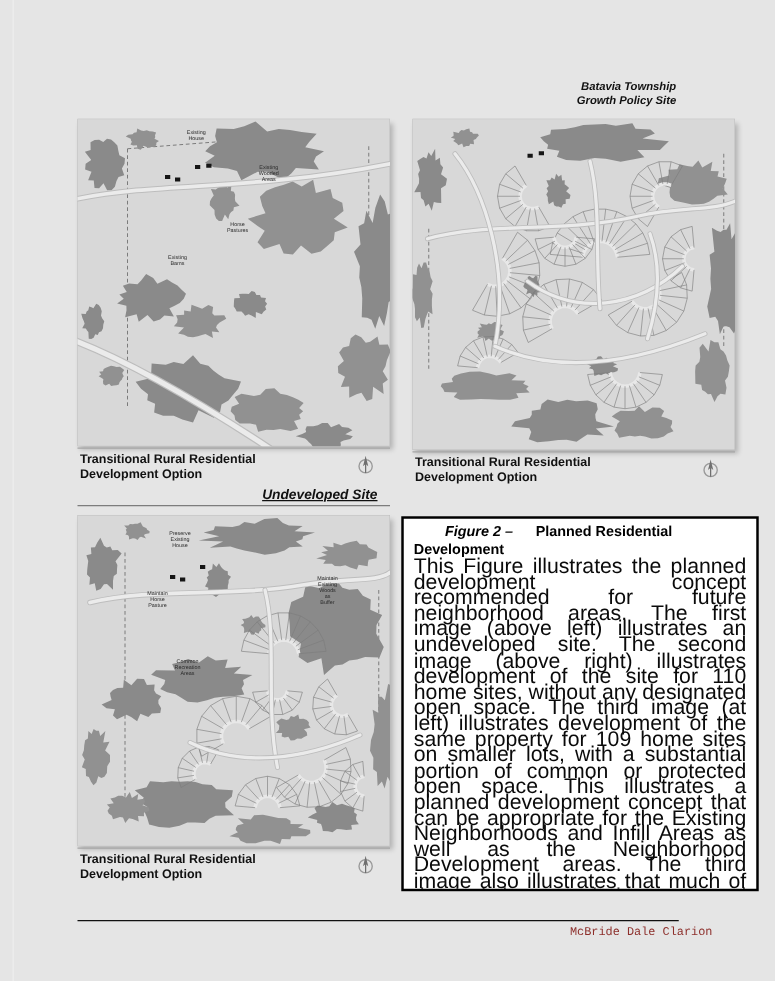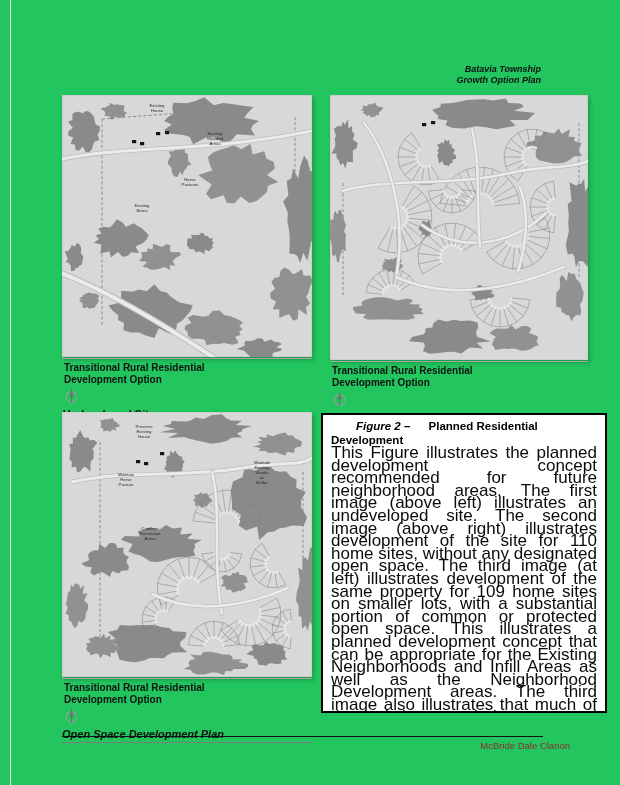--- a/index.html
+++ b/index.html
@@ -1,56 +1,56 @@
 <!DOCTYPE html>
 <html><head>
 <meta charset="utf-8">
 <style>
   html,body{margin:0;padding:0;background:#ffffff;}
-  .page{position:relative;width:620px;height:785px;background:#22c55e;overflow:hidden;
+  .page{position:relative;width:620px;height:785px;background:#e5e5e5;overflow:hidden;
         font-family:"Liberation Sans",sans-serif;}
   .page-edge{position:absolute;left:10px;top:0;width:1px;height:785px;background:#eeeeee;}
 
   .header{position:absolute;top:64px;right:79px;text-align:right;
           font-weight:bold;font-style:italic;font-size:9px;line-height:10.5px;color:#111;}
 
   .map-block{position:absolute;}
   .map-canvas{width:100%;background:#d8d8d8;box-shadow:2px 3px 4px rgba(0,0,0,.22);}
   .map-canvas svg{display:block;width:100%;height:100%;}
   .map-caption{display:flex;justify-content:space-between;align-items:flex-start;
                border-top:1px solid #a6a6a6;padding:3px 4px 0 2px;margin-top:1px;
-               font-weight:bold;font-size:10px;line-height:12px;color:#111;flex-direction:column;}
+               font-weight:bold;font-size:10px;line-height:12px;color:#111;}
   .compass{width:15px;height:17px;margin-right:8px;margin-top:1px;flex:0 0 auto;}
-  .map-subtitle{font-weight:bold;font-style:italic;font-size:11px;
-                padding:4px 10px 2px 0;border-bottom:1px solid #7d7d7d;color:#111;}
+  .map-subtitle{font-weight:bold;font-style:italic;font-size:11px;text-align:right;
+                padding:4px 10px 2px 0;border-bottom:1px solid #7d7d7d;color:#111;text-decoration:underline;}
 
   .map-label{font-family:"Liberation Sans",sans-serif;font-size:4.3px;fill:#2b2b2b;text-anchor:middle;}
 
   .figure-box{position:absolute;left:321px;top:413px;width:286px;height:300px;box-sizing:border-box;
               border:2px solid #000;padding:4px 8px 4px 8px;overflow:hidden;background:#fff;}
   .figure-heading{font-size:11.5px;line-height:14px;color:#000;}
   .fig-label{font-weight:bold;font-style:italic;margin-left:25px;}
   .fig-title{font-weight:bold;margin-left:15px;}
   .figure-body{font-size:17px;line-height:12.6px;color:#0a0a0a;text-align:justify;}
 
   .footer-line{position:absolute;left:62px;top:736px;width:481px;border-top:1.6px solid #111;}
   .footer-page{position:absolute;left:62px;top:739px;width:481px;text-align:center;
                font-family:"Liberation Serif",serif;font-size:12px;color:#111;}
   .footer-publisher{position:absolute;right:50px;top:740px;
-               font-family:Liberation Sans, sans-serif;font-size:9.5px;color:#8d2f2b;}
+               font-family:Liberation Mono, monospace;font-size:9.5px;color:#8d2f2b;}
 </style>
 </head>
 <body>
 
 <div class="page">
   <div class="page-edge"></div>
 
   <div class="header">
     <div>Batavia Township</div>
-    <div>Growth Option Plan</div>
+    <div>Growth Policy Site</div>
   </div>
 
   <div class="map-block" style="left:62px;top:95px;width:250px">
     <div class="map-canvas" style="height:262px">
         <svg viewBox="0 0 250 262" preserveAspectRatio="none">
           <rect x="0" y="0" width="250" height="262" fill="#d8d8d8" stroke="#b5b5b5" stroke-width="0.6"></rect>
           <path d="M40 24 L40 230" fill="none" stroke="#6e6e6e" stroke-width="0.7" stroke-dasharray="3 2.2"></path>
           <path d="M40 24 L118 18" fill="none" stroke="#6e6e6e" stroke-width="0.7" stroke-dasharray="3 2.2"></path>
           <path d="M233 22 L233 98" fill="none" stroke="#6e6e6e" stroke-width="0.7" stroke-dasharray="3 2.2"></path>
           <path d="M37.6 36.0L35.5 39.8L37.4 45.1L32.8 46.5L31.2 49.7L29.9 54.3L27.2 57.2L23.7 57.2L20.8 51.5L17.3 55.5L13.6 55.3L13.0 49.4L8.5 49.1L11.2 42.4L6.1 40.5L6.5 36.0L11.0 32.9L5.9 26.4L10.5 24.9L10.4 18.8L13.7 16.9L17.3 16.8L20.6 18.6L23.6 15.9L26.8 16.5L29.4 18.8L31.9 21.4L32.7 25.7L33.5 29.2L38.0 31.5Z" fill="#8a8a8a"></path>
@@ -409,21 +409,20 @@
         <div>Development Option</div>
       </div>
       <span class="compass">
         <svg viewBox="0 0 15 17">
             <circle cx="7.5" cy="10" r="5.3" fill="none" stroke="#9a9a9a" stroke-width="1.1"></circle>
             <path d="M7.5 1.5 L9.6 10 L7.5 8.2 L5.4 10 Z" fill="#6f6f6f"></path>
             <line x1="7.5" y1="8.2" x2="7.5" y2="15.3" stroke="#6f6f6f" stroke-width="1"></line>
           </svg>
       </span>
     </div>
-    <div class="map-subtitle">Open Space Development Plan</div>
   </div>
 
   <div class="figure-box">
     <div class="figure-heading">
       <span class="fig-label">Figure 2 –</span>
       <span class="fig-title">Planned Residential Development</span>
     </div>
     <div class="figure-body">This Figure illustrates the planned development concept recommended for future neighborhood areas.  The first image (above left) illustrates an undeveloped site.  The second image (above right) illustrates development of the site for 110 home sites, without any designated open space. The third image (at left) illustrates development of the same property for 109 home sites on smaller lots, with a substantial portion of common or protected open space.  This illustrates a planned development concept that can be appropriate for the Existing Neighborhoods and Infill Areas as well as the Neighborhood Development areas. The third image also illustrates that much of the existing wooded areas, and even parts of the horse pasture area, is maintained.  The development clusters the home sites, maintaining the character of the perimeter of the site, often an issue of concern for abutting property owners, while providing open space amenities for future residents of the development.</div>
   </div>
 

